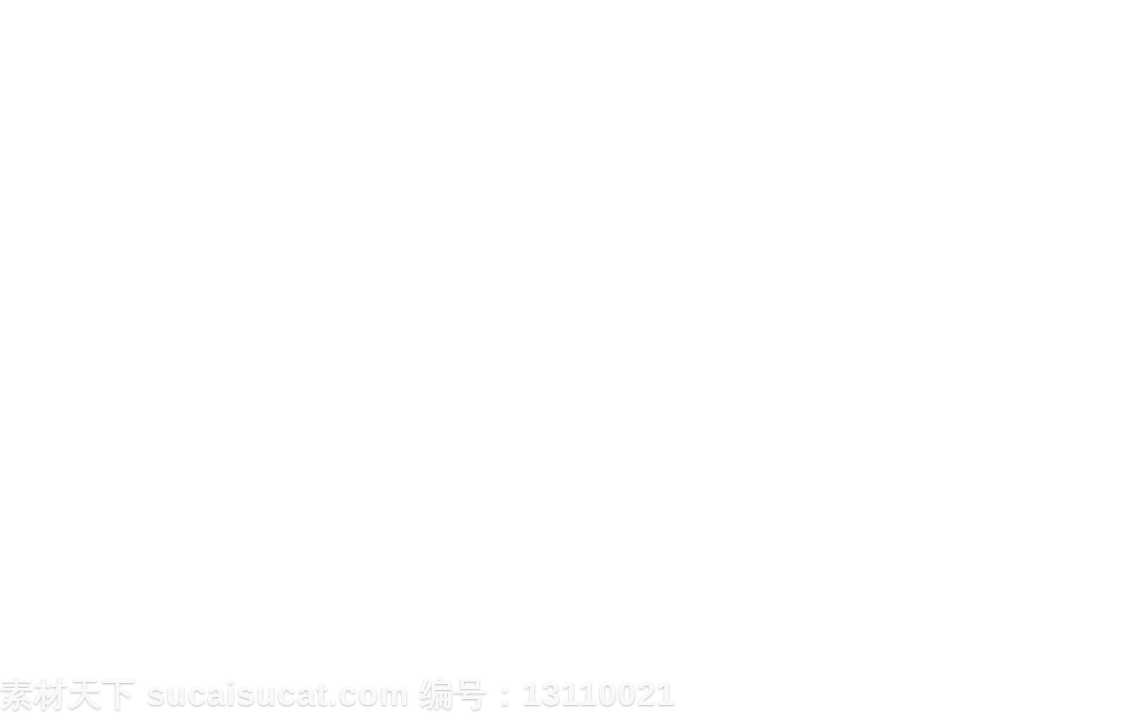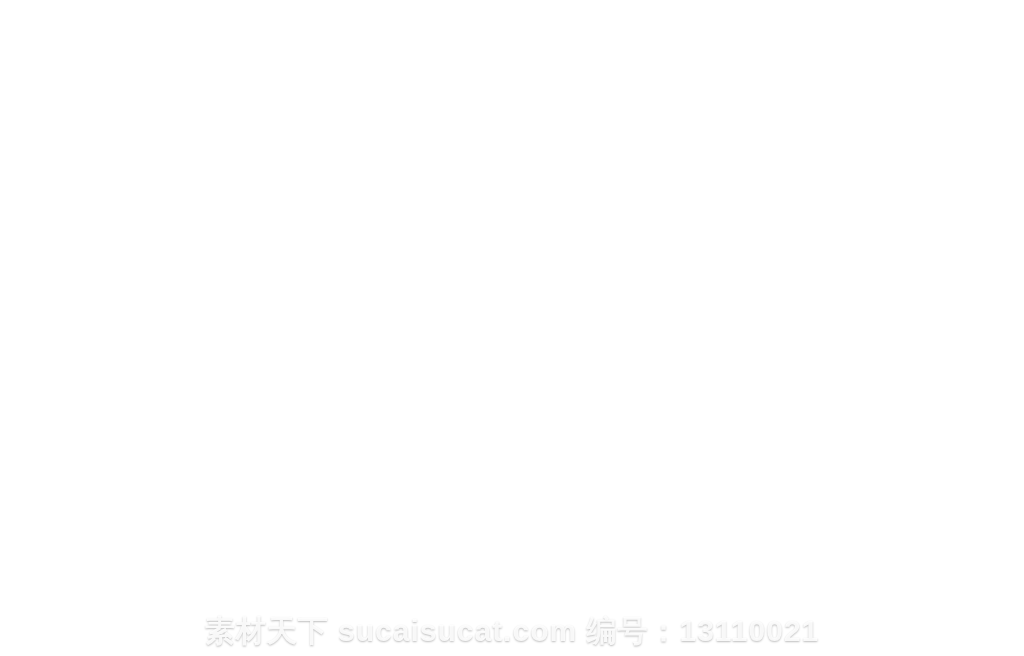--- a/index.html
+++ b/index.html
@@ -47,21 +47,21 @@
   .cat{position:relative;background:#fff;overflow:hidden;}
   .arrow-l,.arrow-r{position:absolute;top:0;width:30%;height:100%;opacity:.55;}
   .grid{position:absolute;display:grid;gap:3px;}
 
   
   .pursuit{position:relative;background:linear-gradient(180deg,#f4f8fb 0%,#e6eef5 55%,#d2dfe9 100%);overflow:hidden;}
 
   .cust{position:relative;background:#fff;overflow:hidden;}
 
   
-  .wm{position:absolute;left:0;right:0;bottom:4px;text-align:center;pointer-events:none;
+  .wm{position:absolute;left:0;right:0;bottom:4px;text-align:left;pointer-events:none;
       font-size:30px;font-weight:bold;color:rgba(255,255,255,.88);
       text-shadow:0 1px 2px rgba(0,0,0,.25);letter-spacing:1px;white-space:nowrap;}
 </style>
 </head>
 <body>
 
 <div class="sheet">
 
   <div class="spread" style="left:6px;top:4px;width:326px;height:218px;">
     <div class="page left cov-back" style="width:153px;">

